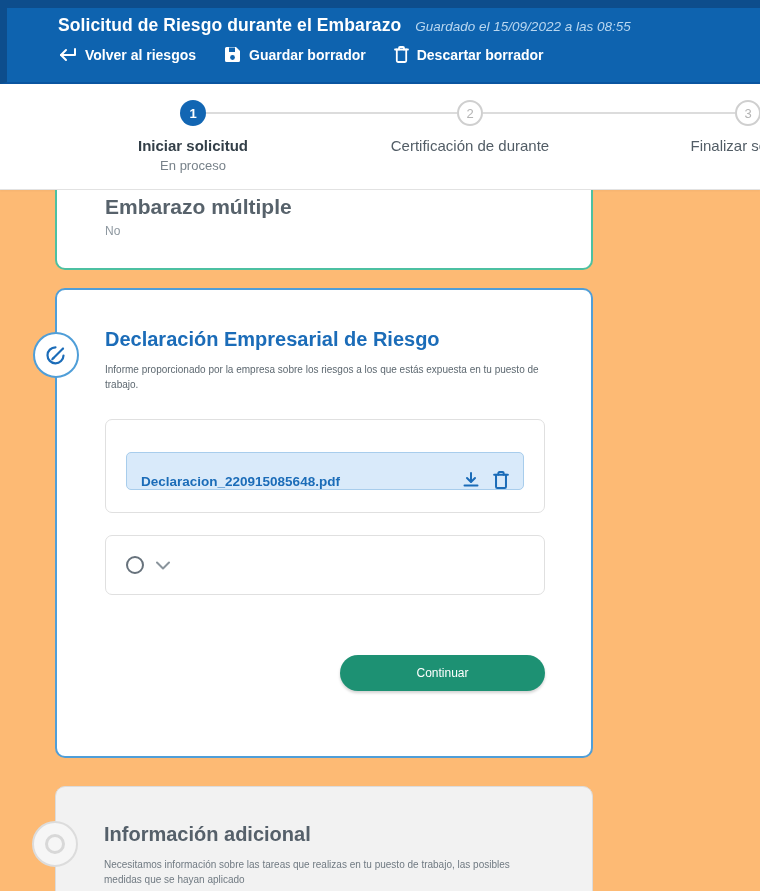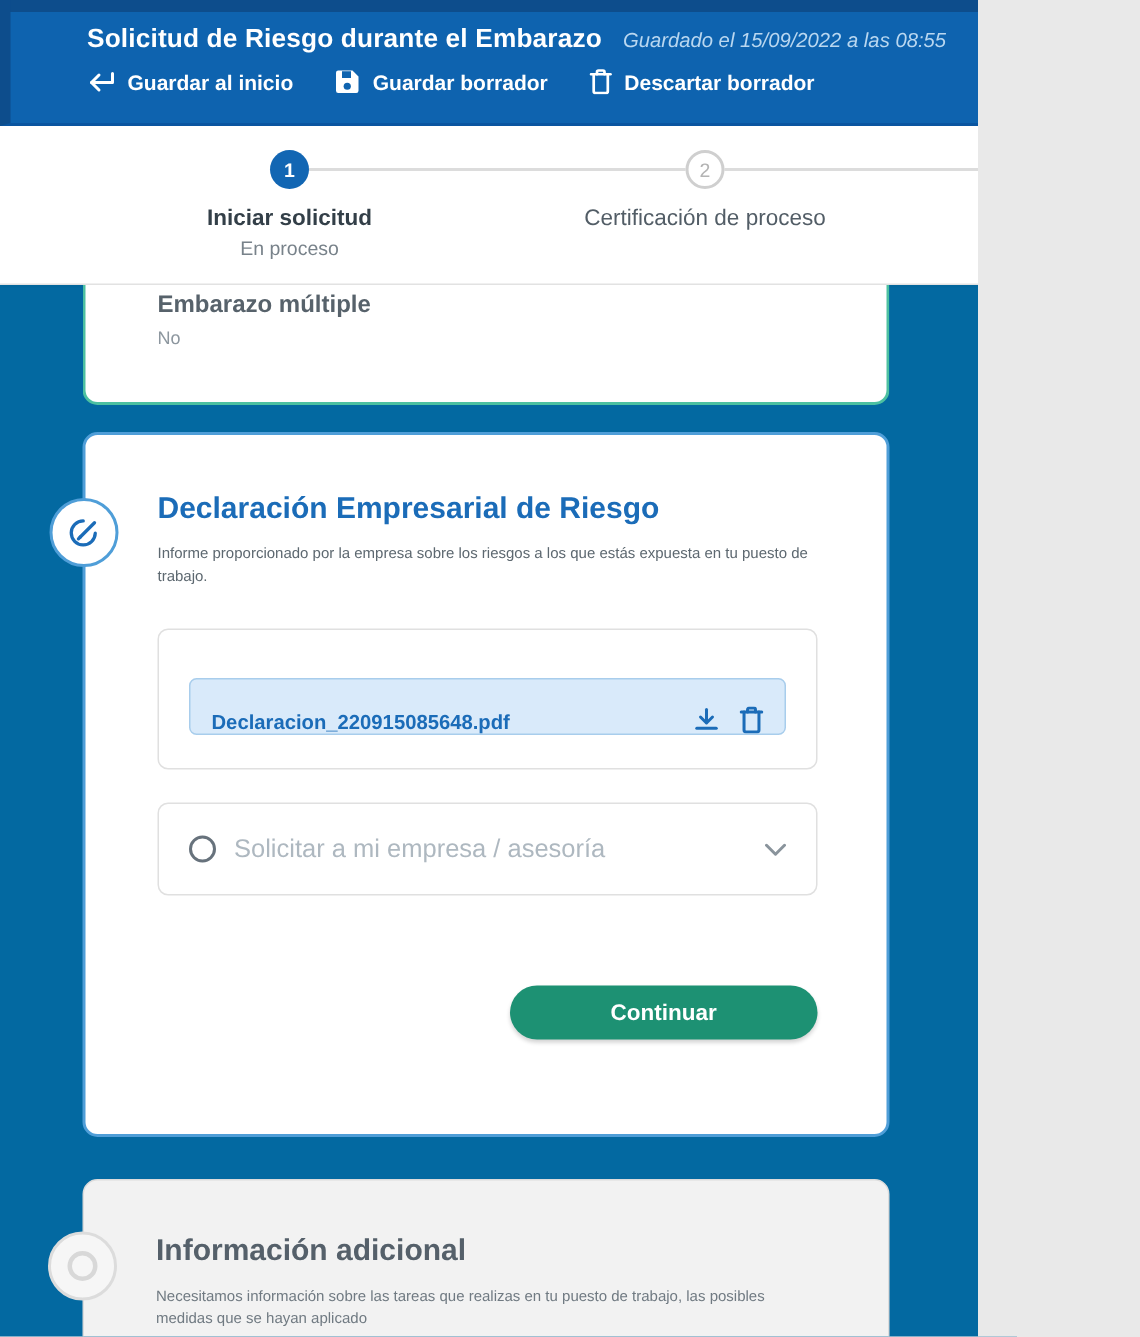--- a/index.html
+++ b/index.html
@@ -1,19 +1,19 @@
 <!DOCTYPE html>
 <html lang="es"><head>
 <meta charset="utf-8">
 <style>
   * { margin:0; padding:0; box-sizing:border-box; }
   html,body { background:#e9e9e9; }
   .app {
-    position:relative; width:652px; height:891px; overflow:hidden;
-    background:#0369a1; font-family:"Liberation Sans", sans-serif;
+    position:relative; width:760px; height:891px; overflow:hidden;
+    background:#fdba74; font-family:"Liberation Sans", sans-serif;
     -webkit-font-smoothing:antialiased;
   }
 
   
   .header {
     position:relative; height:84px; background:#0e63af;
     border-top:8px solid #0d4d8c; border-left:7px solid #0d4d8c;
     border-bottom:2px solid #0a55a0;
     color:#fff; padding:7px 0 0 51px;
   }
@@ -51,21 +51,21 @@
   }
 
   
   .content { padding:0 0 0 55px; width:593px; }
   .card { background:#fff; width:538px; position:relative; }
 
   .card-teal {
     height:80px; border:2px solid #4cc0a1; border-top:none;
     border-radius:0 0 10px 10px; padding:3px 46px 0 48px;
   }
-  .field-label { font-size:16px; color:#57626b; font-weight:600; padding-top:2px; }
+  .field-label { font-size:21px; color:#57626b; font-weight:600; padding-top:2px; }
   .field-value { font-size:12px; color:#8d979f; margin-top:5px; }
 
   .card-blue {
     margin-top:18px; border:2px solid #4f9ed8; border-radius:10px;
     padding:38px 46px 40px 48px; min-height:470px;
   }
   .card-icon {
     position:absolute; left:-24px; width:46px; height:46px; border-radius:50%;
     display:flex; align-items:center; justify-content:center;
   }
@@ -97,21 +97,21 @@
     margin-top:15px; height:38px; background:#d9eafa; border:1px solid #a8cdec;
     border-radius:5px; display:flex; align-items:flex-end; padding:0 14px;
   }
   .file-name { font-size:13.5px; font-weight:700; color:#1b6cb8; flex:1; }
   .chip-actions { display:flex; align-items:center; gap:13px; }
   .chip-actions svg { display:block; cursor:pointer; }
 
   .btn-row { display:flex; justify-content:flex-end; margin-top:60px; }
   .continue-btn {
     min-width:205px; height:36px; border:none; border-radius:20px;
-    background:#1d9173; color:#fff; font-family:inherit; font-size:15px; font-weight:700;
+    background:#1d9173; color:#fff; font-family:inherit; font-size:12px; font-weight:400;
     cursor:pointer; box-shadow:0 2px 3px rgba(0,0,0,.18);
   }
 
   .card-disabled {
     margin-top:28px; background:#f2f2f2; border:1px solid #dcdcdc;
     border-radius:10px; padding:36px 46px 24px 48px; height:120px;
   }
   .card-title.disabled { color:#55606a; }
   .card-desc.dim { color:#707a82; max-width:440px; }
 </style>
@@ -126,21 +126,21 @@
       <span class="saved-status">Guardado el 15/09/2022 a las 08:55</span>
     </div>
     <nav class="toolbar">
       <button class="tool-btn">
         <span>
           <svg width="19" height="16" viewBox="0 0 19 16" fill="none" stroke="#ffffff" stroke-width="2" stroke-linecap="round" stroke-linejoin="round">
             <path d="M17 2 v6 H3"></path>
               <path d="M8 3 L3 8 L8 13"></path>
           </svg>
         </span>
-        <span>Guardar al inicio</span>
+        <span>Volver al riesgos</span>
       </button>
       <button class="tool-btn">
         <span>
           <svg width="17" height="17" viewBox="0 0 17 17">
             <path d="M1 2.5 A1.5 1.5 0 0 1 2.5 1 H12 L16 5 V14.5 A1.5 1.5 0 0 1 14.5 16 H2.5 A1.5 1.5 0 0 1 1 14.5 Z" fill="#ffffff"></path>
             <rect x="5" y="1.5" width="6" height="4.5" fill="#0e63af"></rect>
             <circle cx="8.5" cy="11.5" r="2.4" fill="#0e63af"></circle>
           </svg>
         </span>
         <span>Guardar borrador</span>
@@ -160,21 +160,21 @@
 
   <div class="stepper">
     <div class="step-line" style="left:206px; width:251px;"></div>
     <div class="step-line" style="left:483px; width:252px;"></div>
 
     <div class="step-circle active" style="left:193px;">1</div>
     <div class="step-label active" style="left:193px;">Iniciar solicitud</div>
     <div class="step-sublabel" style="left:193px;">En proceso</div>
 
     <div class="step-circle pending" style="left:470px;">2</div>
-    <div class="step-label" style="left:470px;">Certificación de proceso</div>
+    <div class="step-label" style="left:470px;">Certificación de durante</div>
 
     <div class="step-circle pending" style="left:748px;">3</div>
     <div class="step-label" style="left:748px;">Finalizar solicitud</div>
   </div>
 
   <main class="content">
 
     <section class="card card-teal">
       <div class="field-label">Embarazo múltiple</div>
       <div class="field-value">No</div>
@@ -209,21 +209,20 @@
                 <path d="M2.8 3.5 V14.8 a1.2 1.2 0 0 0 1.2 1.2 h7 a1.2 1.2 0 0 0 1.2-1.2 V3.5"></path>
               </svg>
             </span>
           </span>
         </div>
       </div>
 
       <div class="accordion collapsed">
         <div class="acc-header">
           <span class="radio unchecked"></span>
-          <span class="acc-label muted">Solicitar a mi empresa / asesoría</span>
           <span class="chevron">
             <svg width="14" height="9" viewBox="0 0 14 9" fill="none" stroke="#8a949c" stroke-width="2" stroke-linecap="round" stroke-linejoin="round">
               <path d="M1 1.5 L7 7.5 L13 1.5"></path>
             </svg>
           </span>
         </div>
       </div>
 
       <div class="btn-row">
         <button class="continue-btn">Continuar</button>

